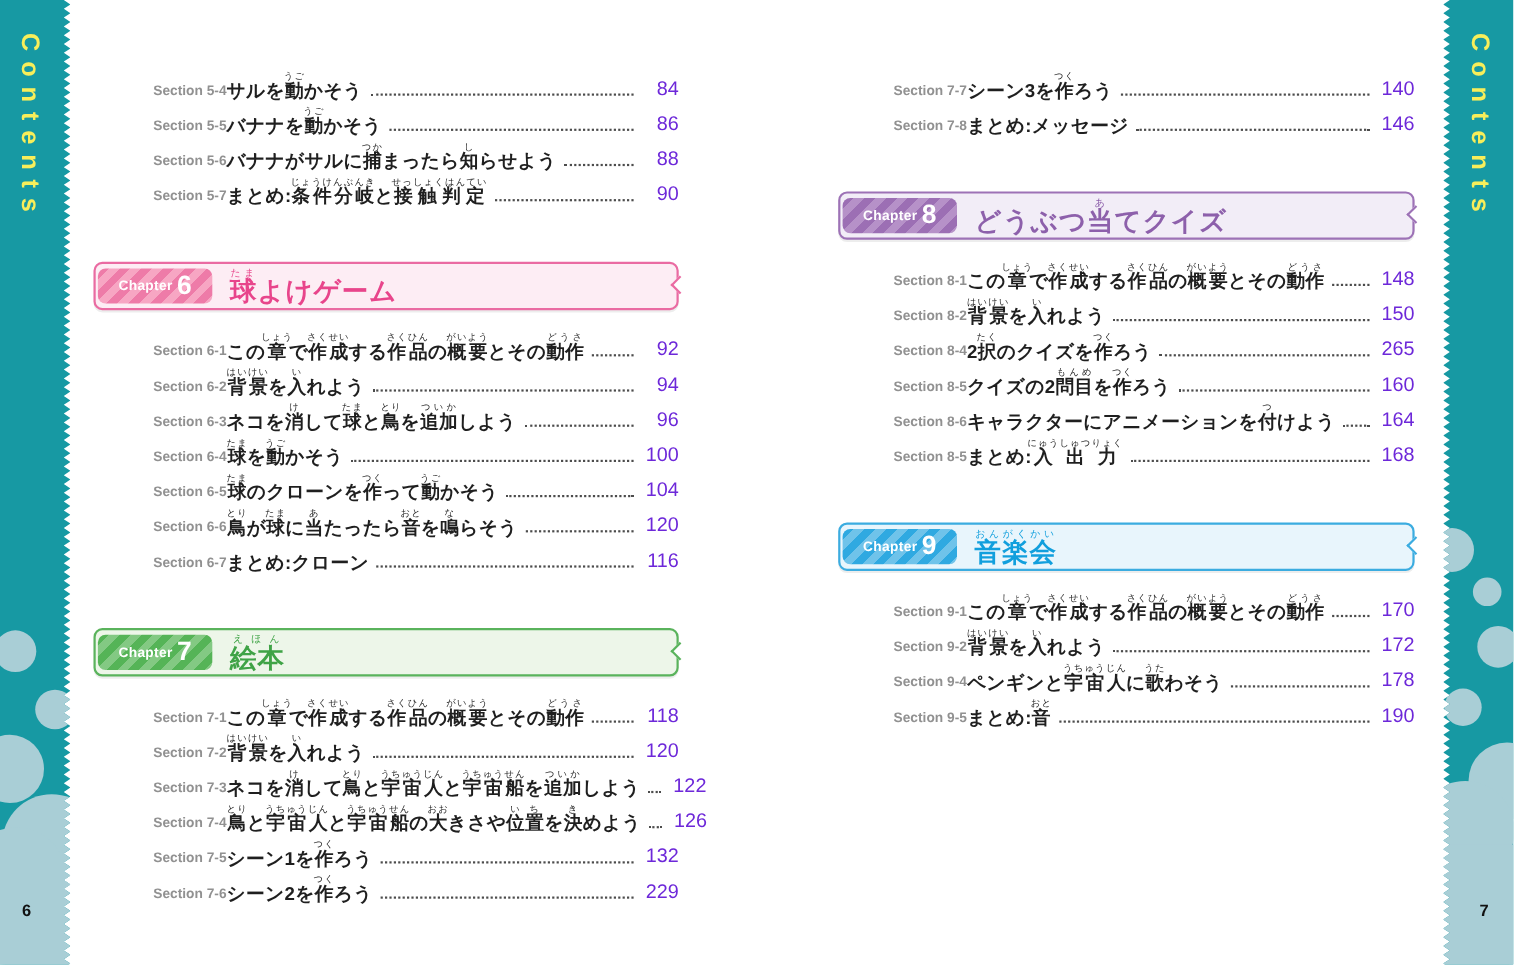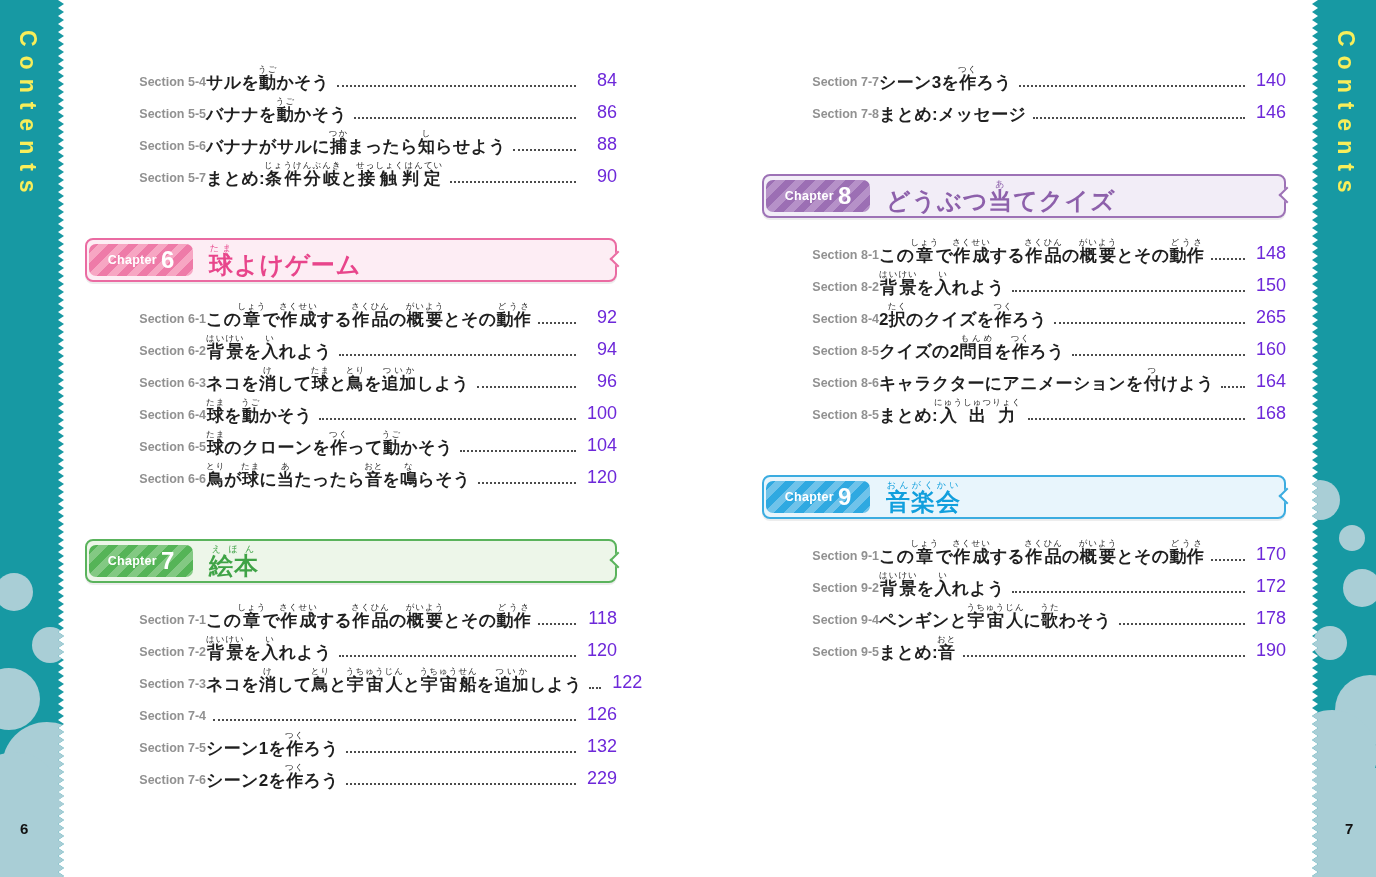--- a/index.html
+++ b/index.html
@@ -169,20 +169,26 @@
         <span class="sec-title"><ruby>球<rt>たま</rt></ruby>のクローンを<ruby>作<rt>つく</rt></ruby>って<ruby>動<rt>うご</rt></ruby>かそう</span>
         <span class="leader"></span>
         <span class="sec-page">104</span>
       </div>
       <div class="toc-row">
         <span class="sec-label">Section 6-6</span>
         <span class="sec-title"><ruby>鳥<rt>とり</rt></ruby>が<ruby>球<rt>たま</rt></ruby>に<ruby>当<rt>あ</rt></ruby>たったら<ruby>音<rt>おと</rt></ruby>を<ruby>鳴<rt>な</rt></ruby>らそう</span>
         <span class="leader"></span>
         <span class="sec-page">120</span>
       </div>
+      <div class="toc-row">
+        <span class="sec-label">Section 6-7</span>
+        <span class="sec-title">まとめ:クローン</span>
+        <span class="leader"></span>
+        <span class="sec-page">116</span>
+      </div>
     </div>
     <div class="chapter-block" style="--base: #55b457; --stripe: #83c983; --title: #3fa346; --bg: #edf6e9; --border: #5ab35c;">
       <div class="chapter-bar">
         <div class="chapter-tag">
           <span class="word">Chapter</span>
           <span class="num">7</span>
         </div>
         <div class="chapter-title"><ruby>絵本<rt>えほん</rt></ruby></div>
       </div>
     </div>
@@ -200,20 +206,21 @@
         <span class="sec-page">120</span>
       </div>
       <div class="toc-row">
         <span class="sec-label">Section 7-3</span>
         <span class="sec-title">ネコを<ruby>消<rt>け</rt></ruby>して<ruby>鳥<rt>とり</rt></ruby>と<ruby>宇宙人<rt>うちゅうじん</rt></ruby>と<ruby>宇宙船<rt>うちゅうせん</rt></ruby>を<ruby>追加<rt>ついか</rt></ruby>しよう</span>
         <span class="leader"></span>
         <span class="sec-page">122</span>
       </div>
       <div class="toc-row">
         <span class="sec-label">Section 7-4</span>
+        <span class="sec-title"><ruby>鳥<rt>とり</rt></ruby>と<ruby>宇宙人<rt>うちゅうじん</rt></ruby>と<ruby>宇宙船<rt>うちゅうせん</rt></ruby>の<ruby>大<rt>おお</rt></ruby>きさや<ruby>位置<rt>いち</rt></ruby>を<ruby>決<rt>き</rt></ruby>めよう</span>
         <span class="leader"></span>
         <span class="sec-page">126</span>
       </div>
       <div class="toc-row">
         <span class="sec-label">Section 7-5</span>
         <span class="sec-title">シーン1を<ruby>作<rt>つく</rt></ruby>ろう</span>
         <span class="leader"></span>
         <span class="sec-page">132</span>
       </div>
       <div class="toc-row">

